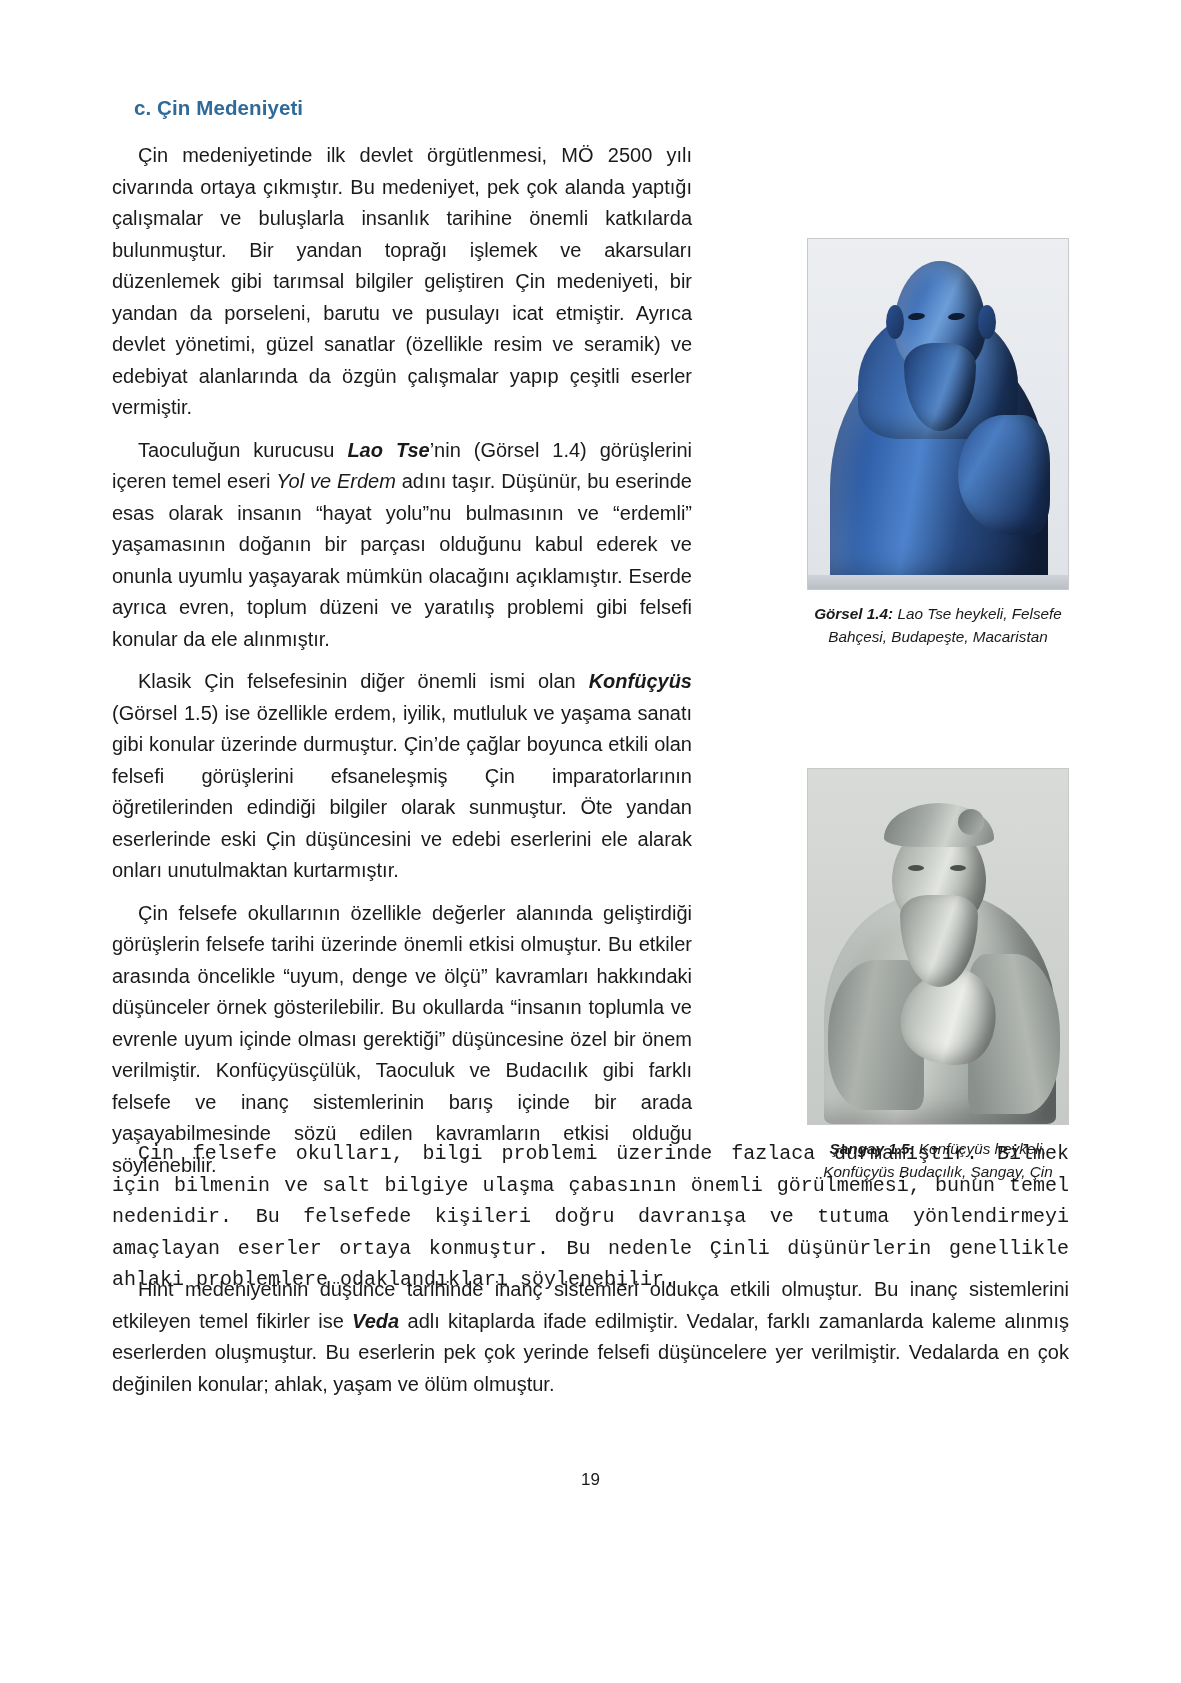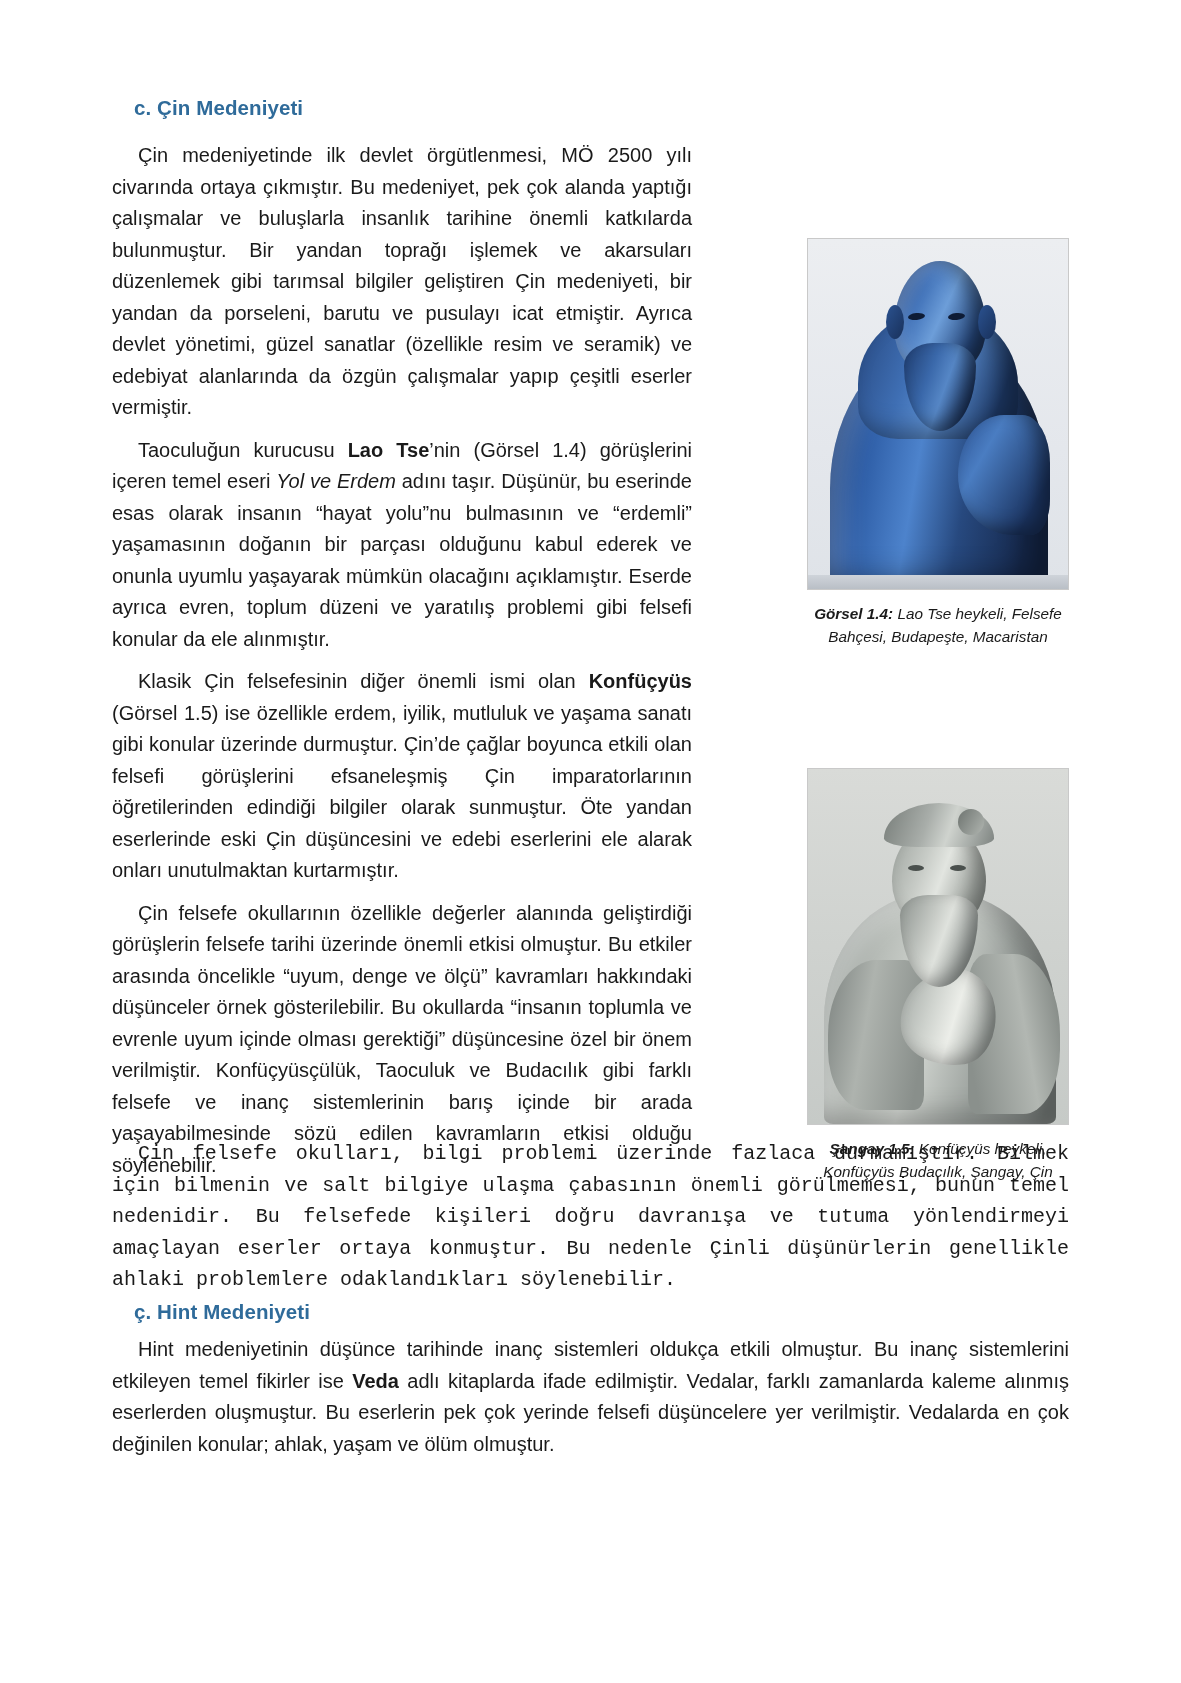--- a/index.html
+++ b/index.html
@@ -44,21 +44,21 @@
     line-height: 31.5px;
     text-align: justify;
     text-justify: inter-word;
   }
   p.indent {
     text-indent: 26px;
   }
   .col-left {
     width: 580px;
   }
-  .bold { font-weight: bold; }
+  .bold { font-weight: bold; font-style: italic; }
   .ital { font-style: italic; }
 
   
   .figure {
     position: absolute;
     width: 262px;
   }
   .figure .frame {
     border: 1px solid #c9c9c9;
     background: #f3f3f5;
@@ -345,19 +345,19 @@
         </div>
       </div>
       <div class="caption"><span class="lbl">Şangay 1.5:</span><span> Konfüçyüs heykeli, Konfüçyüs Budacılık, Şangay, Çin</span></div>
     </div>
 
     <div id="fullwidth">
       <p class="indent">Çin felsefe okulları, bilgi problemi üzerinde fazlaca durmamıştır. Bilmek için bilmenin ve salt bilgiye ulaşma çabasının önemli görülmemesi, bunun temel nedenidir. Bu felsefede kişileri doğru davranışa ve tutuma yönlendirmeyi amaçlayan eserler ortaya konmuştur. Bu nedenle Çinli düşünürlerin genellikle ahlaki problemlere odaklandıkları söylenebilir.</p>
     </div>
 
     <div id="hint-section">
-      <h2 class="section-heading second">ç. Hint Medeniyeti</h2>
       <p class="indent"><span>Hint medeniyetinin düşünce tarihinde inanç sistemleri oldukça etkili olmuştur. Bu inanç sistemlerini etkileyen temel fikirler ise </span><span class="bold">Veda</span><span> adlı kitaplarda ifade edilmiştir. Vedalar, farklı zamanlarda kaleme alınmış eserlerden oluşmuştur. Bu eserlerin pek çok yerinde felsefi düşüncelere yer verilmiştir. Vedalarda en çok değinilen konular; ahlak, yaşam ve ölüm olmuştur.</span></p>
     </div>
 
   </div>
 
+  <div class="page-number">19</div>
 </div>
 
 </body></html>

